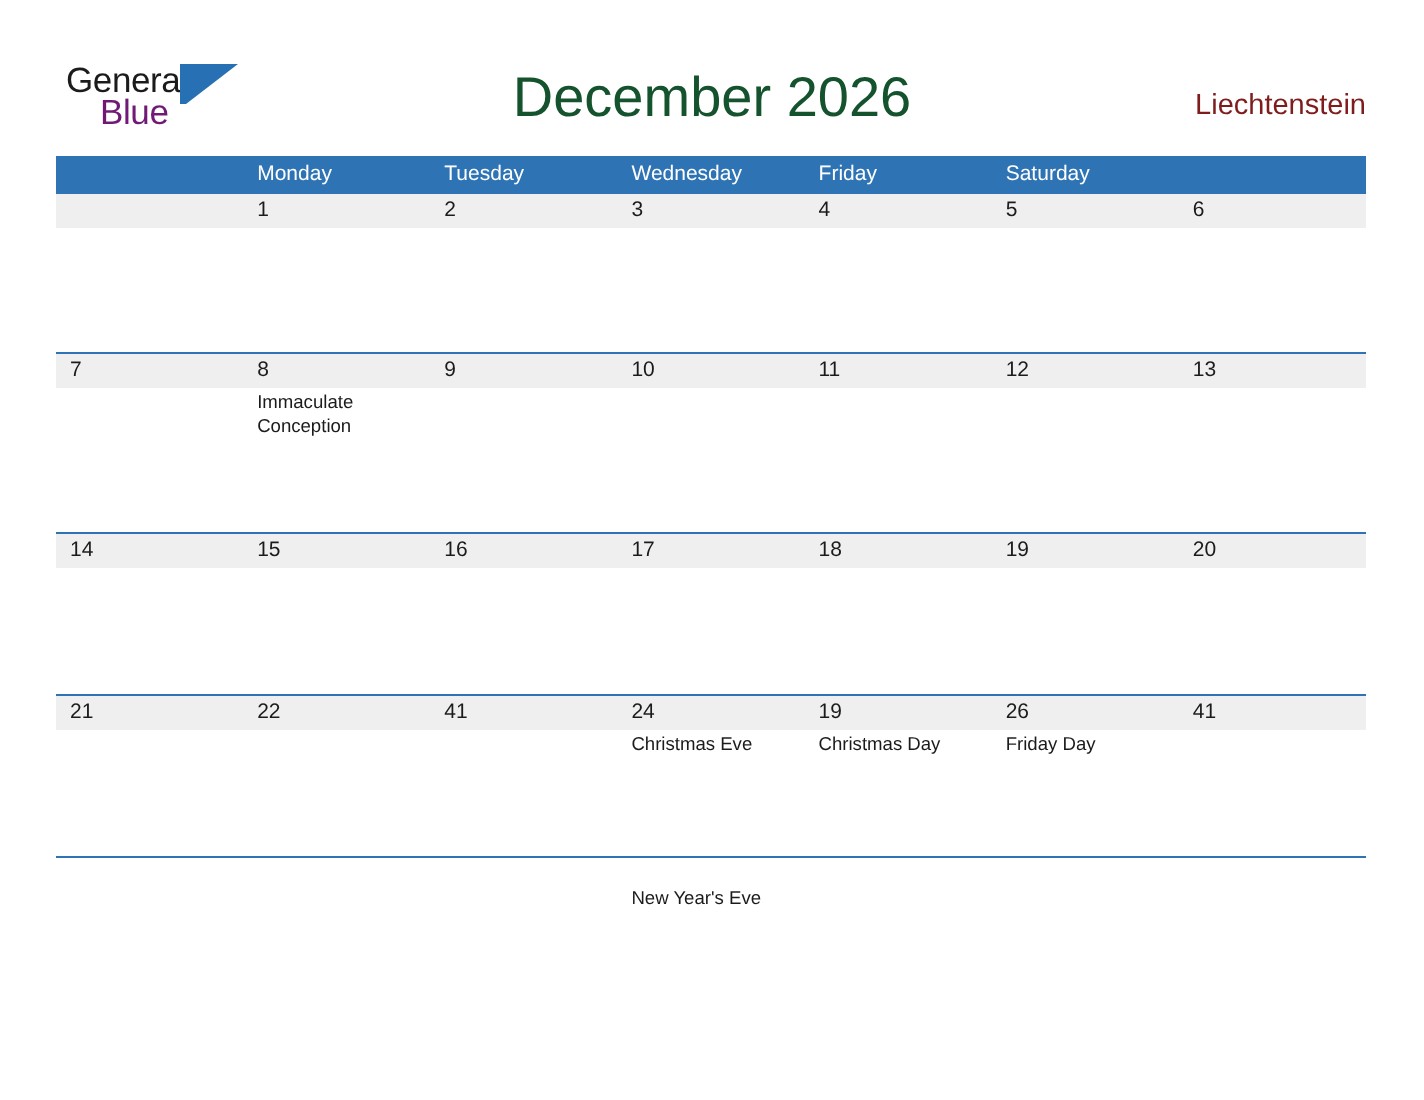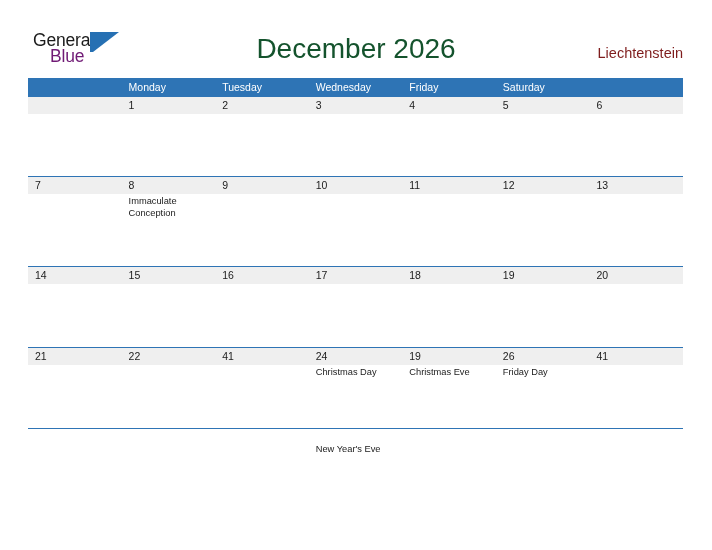--- a/index.html
+++ b/index.html
@@ -270,22 +270,22 @@
       <div class="num-cell">41</div>
       <div class="num-cell">24</div>
       <div class="num-cell">19</div>
       <div class="num-cell">26</div>
       <div class="num-cell">41</div>
     </div>
     <div class="event-band">
       <div class="event-cell"></div>
       <div class="event-cell"></div>
       <div class="event-cell"></div>
+      <div class="event-cell">Christmas Eve</div>
       <div class="event-cell">Christmas Day</div>
-      <div class="event-cell">Christmas Eve</div>
       <div class="event-cell">Friday Day</div>
       <div class="event-cell"></div>
     </div>
   </div>
 
   <div class="week-row h5">
     <div class="event-band">
       <div class="event-cell"></div>
       <div class="event-cell"></div>
       <div class="event-cell"></div>

